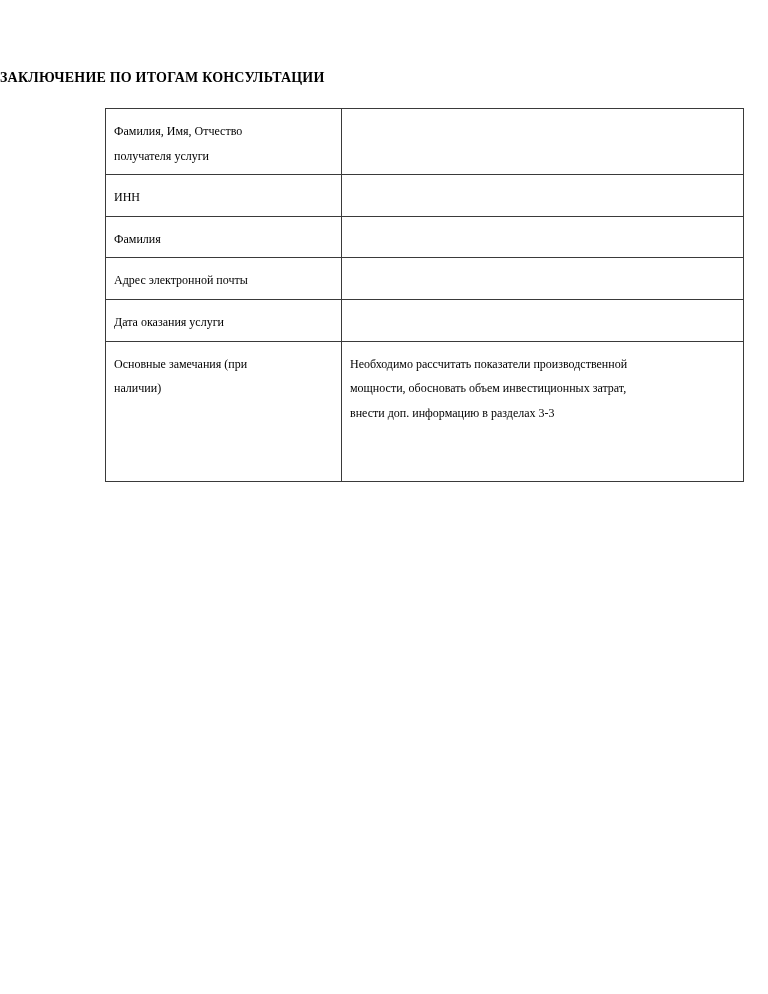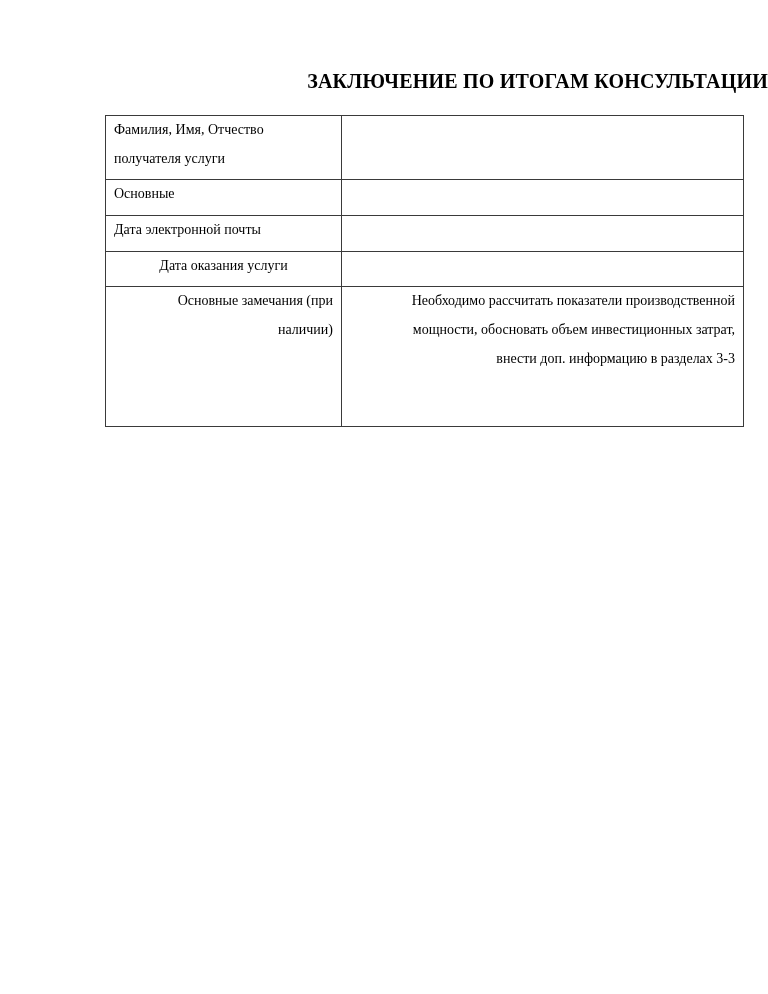--- a/index.html
+++ b/index.html
@@ -16,56 +16,56 @@
     overflow: hidden;
   }
   .page {
     width: 768px;
     height: 994px;
     box-sizing: border-box;
     padding: 0;
     position: relative;
   }
   .doc-title {
-    text-align: right;
+    text-align: left;
     font-weight: bold;
-    font-size: 20px;
+    font-size: 14px;
     letter-spacing: 0.2px;
     margin: 0;
     padding-top: 70px;
     padding-bottom: 0;
   }
   .table-wrap {
     margin: 22px 105px 0 105px;
   }
   table.form-table {
     border-collapse: collapse;
     width: 604px;
     table-layout: fixed;
   }
   table.form-table td {
     border: 1px solid #3a3a3a;
     vertical-align: top;
-    padding: 0 8px 6px 8px;
-    font-size: 14px;
+    padding: 10px 8px 6px 8px;
+    font-size: 12px;
     line-height: 2.05;
   }
   td.label-cell {
     width: 219px;
   }
   td.value-cell {
     width: 385px;
   }
   .row-h1 { height: 62px; }
   .row-h2 { height: 30px; }
   .row-h3 { height: 27px; }
   .row-h4 { height: 27px; }
-  .row-h5 { height: 27px; text-align: center; }
+  .row-h5 { height: 27px; }
   .row-h6 { height: 105px; }
-  .row-h7 { height: 140px; text-align: right; }
+  .row-h7 { height: 140px; }
   .row-h8 { height: 62px; }
   .cell-text {
     display: block;
     white-space: pre-line;
   }
 </style>
 </head>
 <body>
 
 <div class="page">
@@ -77,31 +77,39 @@
       <tbody>
         <tr class="row-h1">
           <td class="label-cell">
             <span class="cell-text">Фамилия, Имя, Отчество
 получателя услуги</span>
           </td>
           <td class="value-cell">
             <span class="cell-text"></span>
           </td>
         </tr>
+        <tr class="row-h2">
+          <td class="label-cell">
+            <span class="cell-text">ИНН</span>
+          </td>
+          <td class="value-cell">
+            <span class="cell-text"></span>
+          </td>
+        </tr>
         <tr class="row-h3">
           <td class="label-cell">
-            <span class="cell-text">Основные</span>
+            <span class="cell-text">Фамилия</span>
           </td>
           <td class="value-cell">
             <span class="cell-text"></span>
           </td>
         </tr>
         <tr class="row-h4">
           <td class="label-cell">
-            <span class="cell-text">Дата электронной почты</span>
+            <span class="cell-text">Адрес электронной почты</span>
           </td>
           <td class="value-cell">
             <span class="cell-text"></span>
           </td>
         </tr>
         <tr class="row-h5">
           <td class="label-cell">
             <span class="cell-text">Дата оказания услуги</span>
           </td>
           <td class="value-cell">

